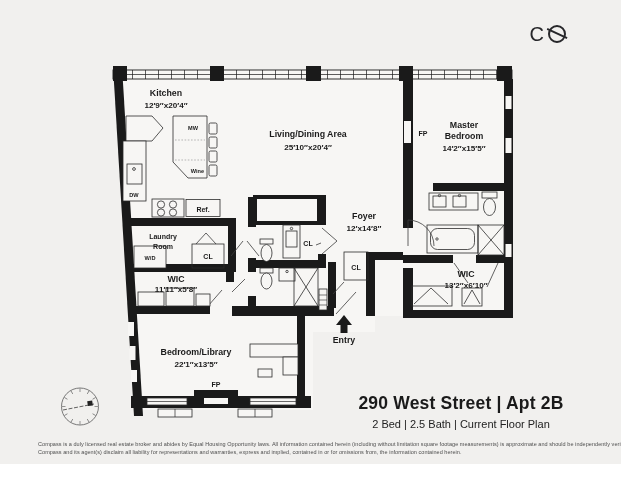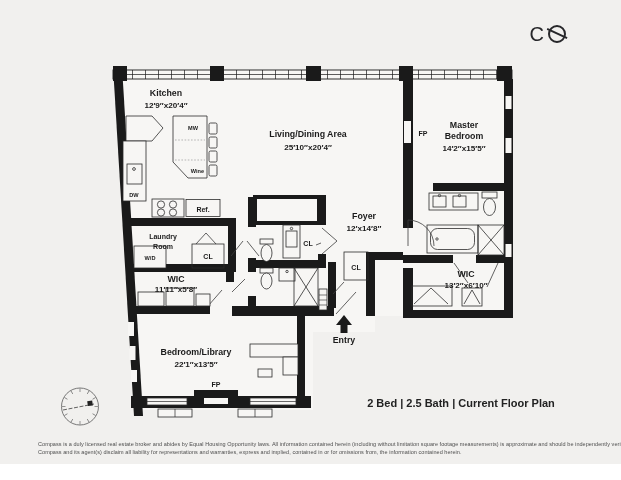--- a/index.html
+++ b/index.html
@@ -9,21 +9,21 @@
   
   .logo{position:absolute;top:24px;right:52px;display:flex;align-items:center;
         color:#27272a;font-size:20px;font-weight:500;letter-spacing:3px;line-height:1;}
   .o-mark{position:relative;display:inline-block;width:14px;height:14px;border:2.1px solid #27272a;
           border-radius:50%;margin:0 3px 0 1px;}
   .o-slash{position:absolute;left:-4px;top:5.6px;width:22px;height:2.1px;background:#27272a;
            transform:rotate(25deg);transform-origin:55% 50%;}
   
   .addr{position:absolute;left:330px;top:393px;width:262px;text-align:center;color:#1a1a1a;}
   .addr .title{font-size:17.5px;font-weight:700;letter-spacing:0.2px;}
-  .addr .sub{font-size:11px;font-weight:700;margin-top:4px;color:#222;}
+  .addr .sub{font-size:11px;font-weight:400;margin-top:4px;color:#222;}
   
   svg.plan{position:absolute;left:0;top:0;}
   .rm{fill:#f7f6f4;}
   .w{fill:#1a1a1a;}
   .fx{fill:#f7f6f4;stroke:#2c2c2c;stroke-width:0.8;}
   .fxn{fill:none;stroke:#2c2c2c;stroke-width:0.8;}
   .dr{fill:none;stroke:#3c3c3c;stroke-width:0.8;}
   .t{font-family:"Liberation Sans",sans-serif;fill:#1b1b1b;text-anchor:middle;}
   .tn{font-size:8.8px;font-weight:700;}
   .td{font-size:8.1px;font-weight:700;}
@@ -263,17 +263,18 @@
       <text class="tn" x="344" y="343">Entry</text>
     </g>
 
     <g>
       <text class="tdisc" x="38" y="446">Compass is a duly licensed real estate broker and abides by Equal Housing Opportunity laws.  All information contained herein (including without limitation square footage measurements) is approximate and should be independently verified.</text>
       <text class="tdisc" x="38" y="453.5">Compass and its agent(s) disclaim all liability for representations and warranties, express and implied, contained in or for omissions from, the information contained herein.</text>
     </g>
   </svg>
 
   <div class="addr">
+    <div class="title">290 West Street | Apt 2B</div>
     <div class="sub">2 Bed | 2.5 Bath | Current Floor Plan</div>
   </div>
 
   <div class="bottom-strip"></div>
 </div>
 
 </body></html>

